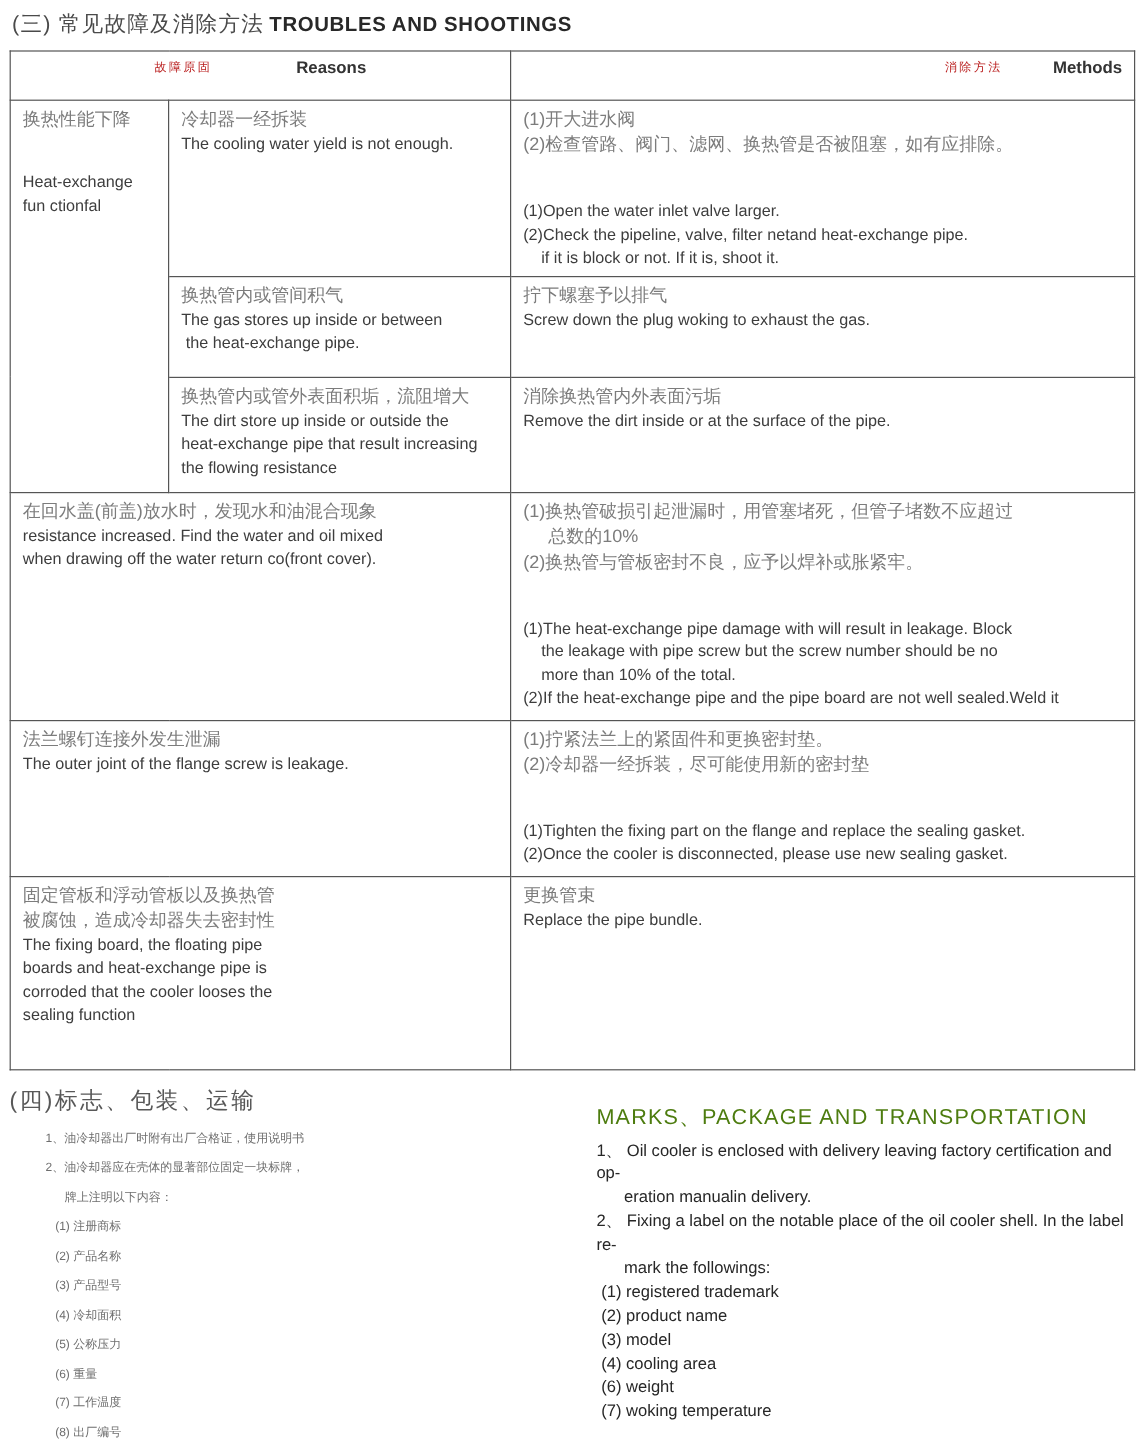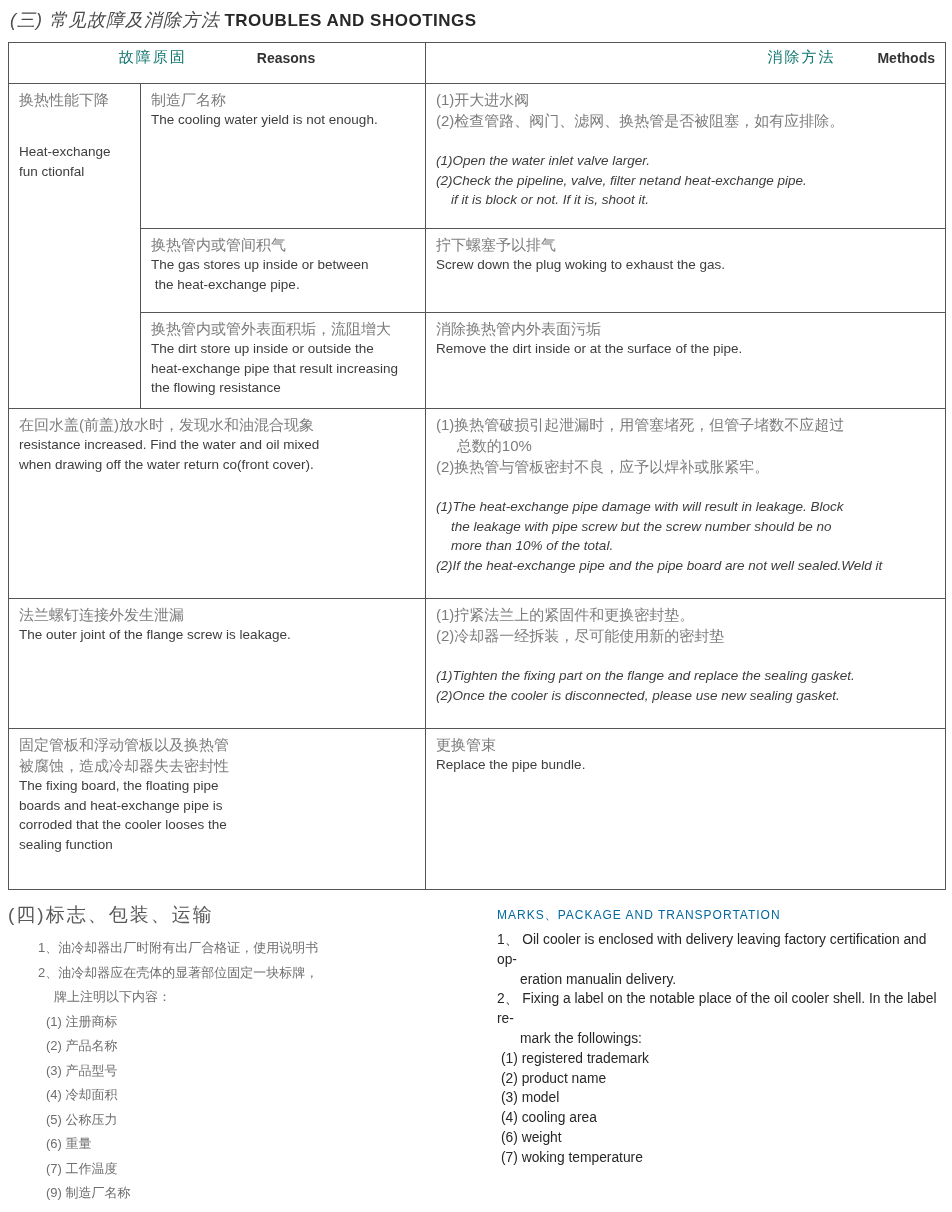--- a/index.html
+++ b/index.html
@@ -5,35 +5,35 @@
   html,body{margin:0;padding:0;background:#ffffff;}
   body{
     width:952px;height:1212px;
     font-family:"Liberation Sans","DejaVu Sans",sans-serif;
     color:#3f3f3f;position:relative;overflow:hidden;
   }
   .page{padding:6px 7px 0 8px;}
 
   
   .title-line{margin:2px 0 10px 2px;white-space:nowrap;}
-  .title-zh{font-size:18px;color:#4a4a4a;letter-spacing:1px;font-style:italic;}
+  .title-zh{font-size:18px;color:#4a4a4a;letter-spacing:1px;}
   .title-en{font-size:17px;color:#282828;font-weight:bold;letter-spacing:0.5px;}
 
   
   table.tbl{border-collapse:collapse;table-layout:fixed;width:937px;}
   table.tbl td{border:1.5px solid #555;vertical-align:top;padding:5px 10px;overflow:hidden;}
   td.hdr{height:30px;vertical-align:middle;padding:0;}
   .hflex{display:flex;align-items:center;justify-content:center;gap:70px;}
   .hflex.methods{justify-content:flex-end;padding-left:68px;gap:42px;}
-  .hzh{font-size:15px;color:#0f766e;letter-spacing:2px;}
+  .hzh{font-size:10px;color:#b91c1c;letter-spacing:2px;}
   .hen{font-size:14px;color:#333;font-weight:bold;}
 
   .zh{color:#7c7c7c;font-size:15px;line-height:21px;white-space:pre-wrap;}
   .en{color:#3d3d3d;font-size:13.5px;line-height:19.5px;white-space:pre-wrap;}
-  .en.gapped{margin-top:20px;font-style:italic;}
+  .en.gapped{margin-top:35px;}
 
   td.group-cell{vertical-align:middle;padding:4px 2px;}
   td.group-cell .zh{font-size:15px;}
   td.group-cell .en{font-size:13.5px;margin-top:32px;}
 
   tr.r1 td{height:134px;}
   tr.r2 td{height:73px;}
   tr.r3 td{height:85px;}
   tr.r4 td{height:179px;}
   tr.r5 td{height:119px;}
@@ -42,22 +42,22 @@
   td.mid{vertical-align:middle;}
   td.big-reason{padding-left:24px;}
   td.pad-top{padding-top:12px;}
   td.method{padding-left:12px;}
 
   
   .sec4{display:flex;margin-top:10px;}
   .sec4-left{width:462px;flex:none;}
   .sec4-right{width:468px;flex:none;padding-left:25px;box-sizing:border-box;width:475px;}
   .sec4-title-zh{font-size:19px;color:#585858;letter-spacing:2px;margin:2px 0 8px 0;}
-  .sec4-title-en{font-size:12px;color:#0369a1;letter-spacing:1px;margin:7px 0 6px 2px;}
-  .zh-list .li{font-size:13px;color:#6e6e6e;line-height:24.5px;white-space:pre-wrap;}
+  .sec4-title-en{font-size:18px;color:#4d7c0f;letter-spacing:1px;margin:17px 0 6px 2px;}
+  .zh-list .li{font-size:10px;color:#6e6e6e;line-height:24.5px;white-space:pre-wrap;}
   .zh-list .n{padding-left:30px;}
   .zh-list .c{padding-left:46px;}
   .zh-list .s{padding-left:38px;}
   .en-list .li{font-size:13.8px;color:#272727;line-height:19.8px;white-space:pre-wrap;}
   .en-list .n{padding-left:2px;}
   .en-list .s{padding-left:6px;}
 </style>
 </head>
 <body>
 
@@ -91,21 +91,21 @@
       </td>
     </tr>
 
     <tr class="r1">
       <td class="group-cell" rowspan="3">
         <div class="zh">换热性能下降</div>
         <div class="en">Heat-exchange
 fun ctionfal</div>
       </td>
       <td>
-        <div class="zh">制造厂名称</div>
+        <div class="zh">冷却器一经拆装</div>
         <div class="en">The cooling water yield is not enough.</div>
       </td>
       <td class="method">
         <div class="zh">(1)开大进水阀
 (2)检查管路、阀门、滤网、换热管是否被阻塞，如有应排除。</div>
         <div class="en gapped">(1)Open the water inlet valve larger.
 (2)Check the pipeline, valve, filter netand heat-exchange pipe.
     if it is block or not. If it is, shoot it.</div>
       </td>
     </tr>
@@ -198,20 +198,21 @@
           <div class="li s">(3) 产品型号</div>
 
           <div class="li s">(4) 冷却面积</div>
 
           <div class="li s">(5) 公称压力</div>
 
           <div class="li s">(6) 重量</div>
 
           <div class="li s">(7) 工作温度</div>
 
+          <div class="li s">(8) 出厂编号</div>
 
           <div class="li s">(9) 制造厂名称</div>
 
         </div>
     </div>
     <div class="sec4-right">
       <div class="sec4-title-en">MARKS、PACKAGE AND TRANSPORTATION</div>
       <div class="en-list">
 
           <div class="li n">1、 Oil cooler is enclosed with delivery leaving factory certification and op-

